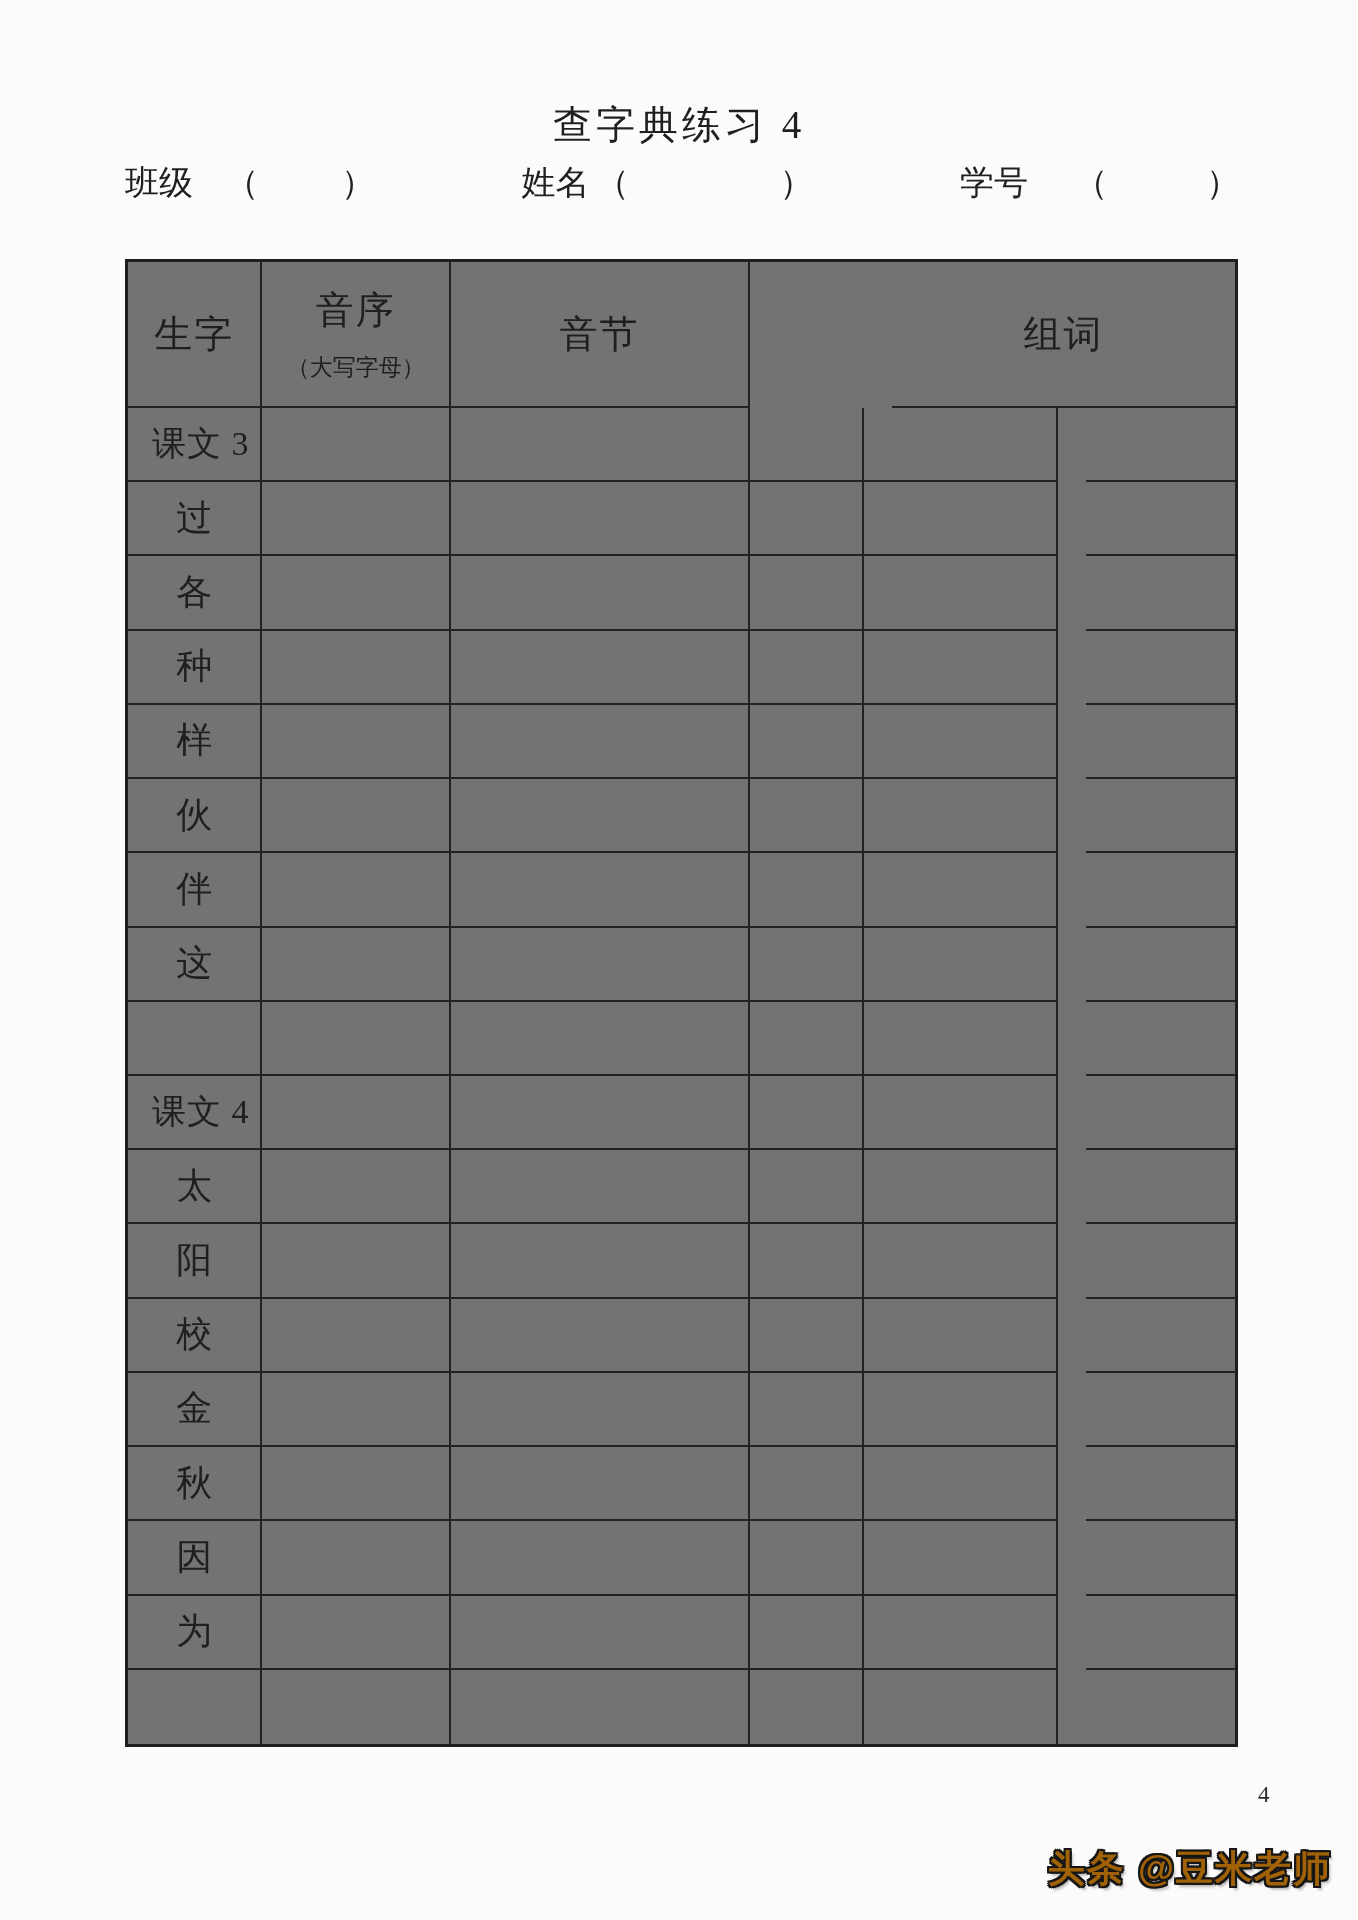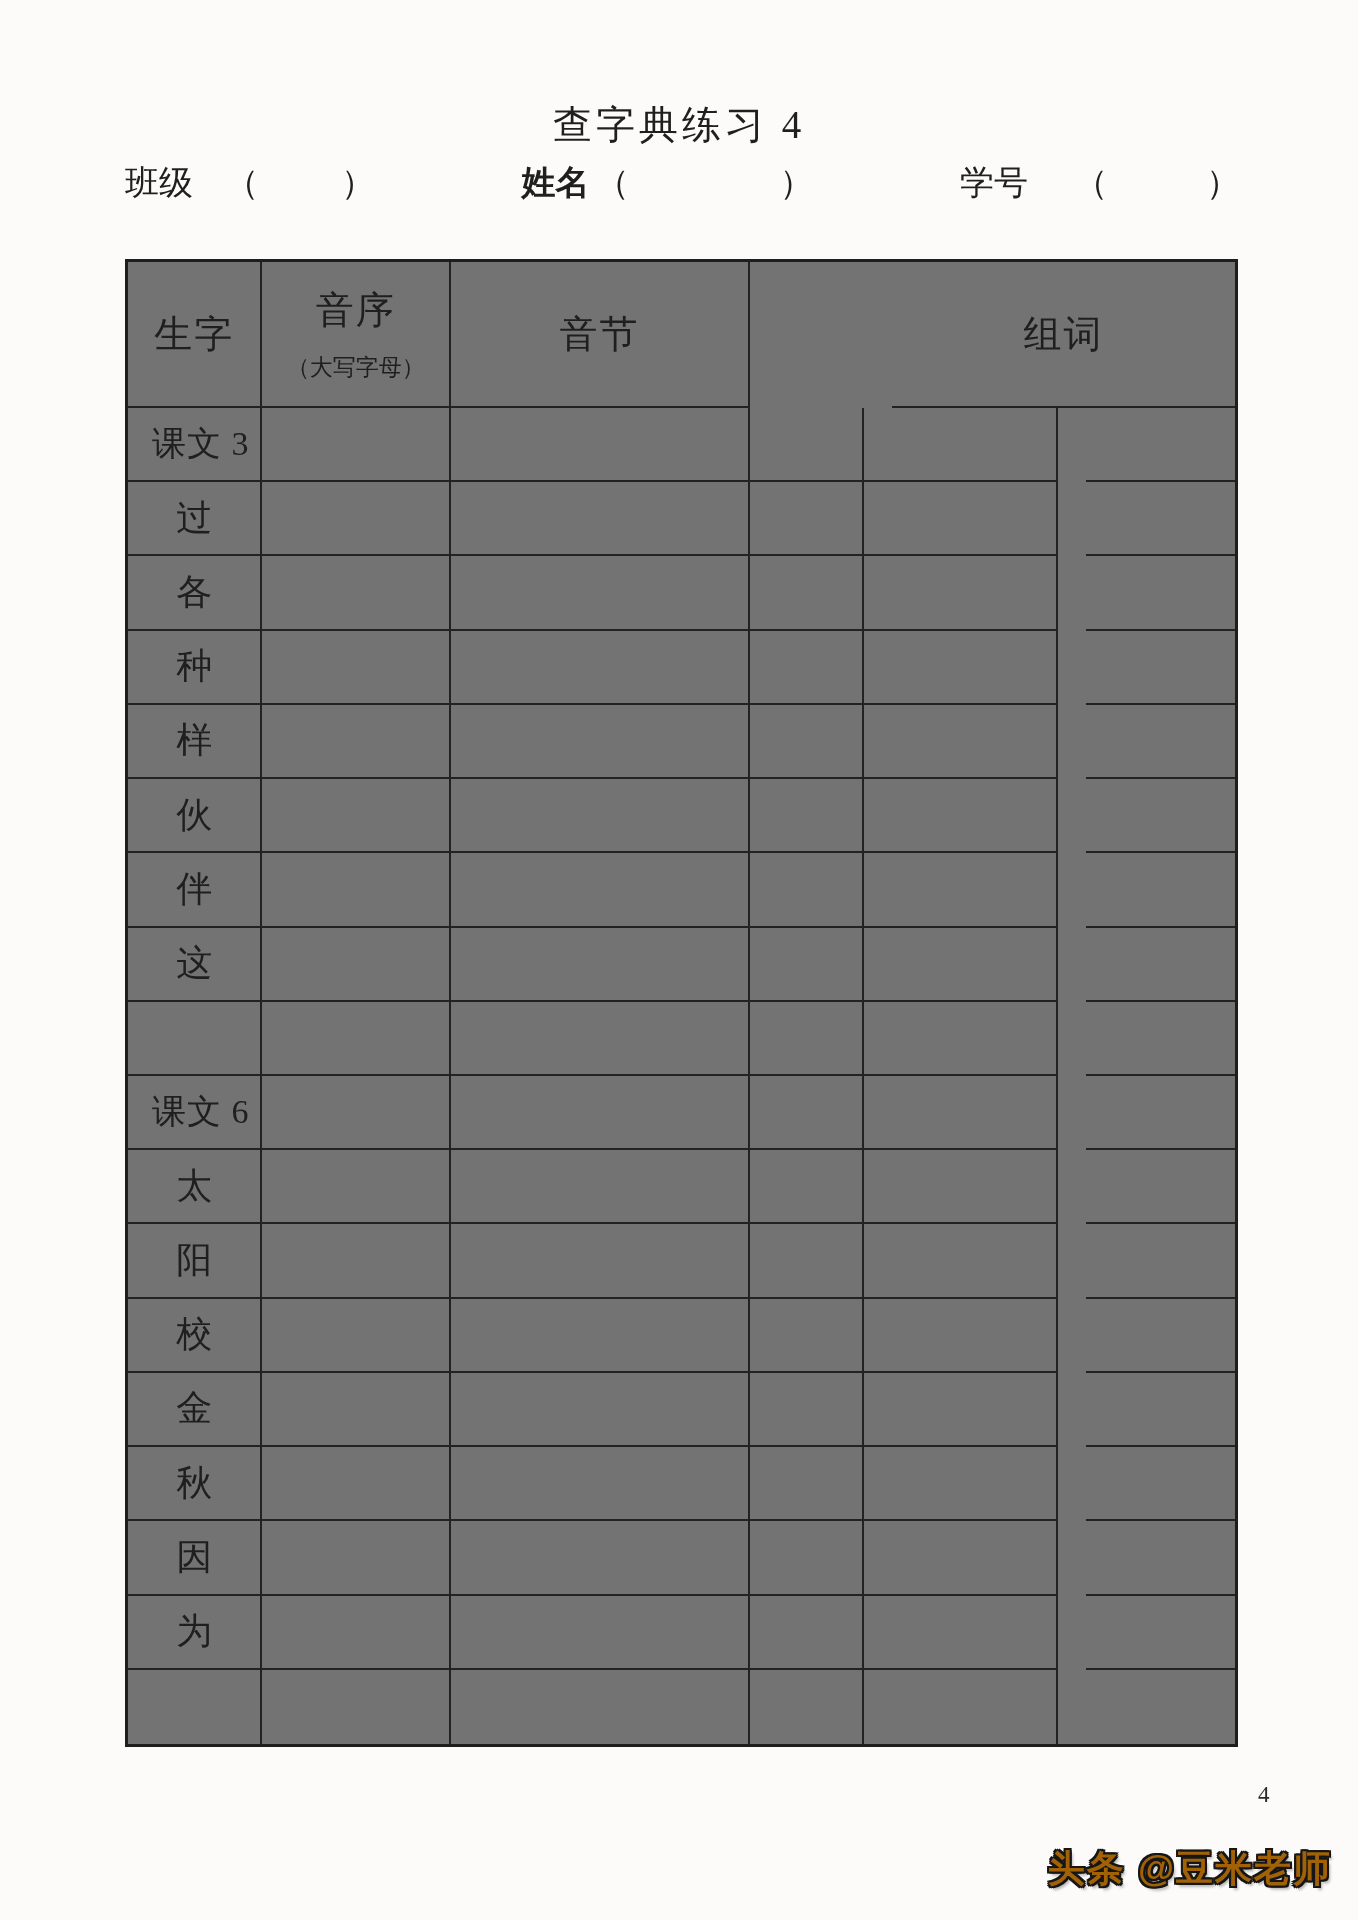--- a/index.html
+++ b/index.html
@@ -17,21 +17,21 @@
     position:absolute; top:98px; left:0; width:100%;
     text-align:center; font-size:39px; font-weight:500; letter-spacing:4px;
   }
   .info-line {
     position:absolute; top:160px; left:125px; width:1115px;
     display:flex; justify-content:space-between;
     font-size:34px; white-space:nowrap;
   }
   .info-field { display:flex; align-items:baseline; }
   .gap-a { margin-right:32px; }
-  .gap-b { margin-right:6px;font-weight:bold; }
+  .gap-b { margin-right:6px; }
   .gap-c { margin-right:46px; }
   .blank { display:inline-block; height:1px; }
   .blank-a { width:82px; }
   .blank-b { width:150px; }
   .blank-c { width:98px; }
   .table {
     position:absolute; left:125px; top:259px; width:1113px; height:1488px;
     display:grid;
     grid-template-columns:135fr 190fr 300fr 115fr 195fr 178fr;
     grid-template-rows:146px repeat(18, 1fr);
@@ -109,21 +109,21 @@
     <div class="cell head head-zuci">组词</div>
   <div class="row"><div class="cell c1 label-cell section">课文 3</div><div class="cell c2"></div><div class="cell c3"></div><div class="cell c4"></div><div class="cell c5"></div><div class="cell c6"></div></div>
       <div class="row"><div class="cell c1 label-cell">过</div><div class="cell c2"></div><div class="cell c3"></div><div class="cell c4"></div><div class="cell c5"></div><div class="cell c6"></div></div>
       <div class="row"><div class="cell c1 label-cell">各</div><div class="cell c2"></div><div class="cell c3"></div><div class="cell c4"></div><div class="cell c5"></div><div class="cell c6"></div></div>
       <div class="row"><div class="cell c1 label-cell">种</div><div class="cell c2"></div><div class="cell c3"></div><div class="cell c4"></div><div class="cell c5"></div><div class="cell c6"></div></div>
       <div class="row"><div class="cell c1 label-cell">样</div><div class="cell c2"></div><div class="cell c3"></div><div class="cell c4"></div><div class="cell c5"></div><div class="cell c6"></div></div>
       <div class="row"><div class="cell c1 label-cell">伙</div><div class="cell c2"></div><div class="cell c3"></div><div class="cell c4"></div><div class="cell c5"></div><div class="cell c6"></div></div>
       <div class="row"><div class="cell c1 label-cell">伴</div><div class="cell c2"></div><div class="cell c3"></div><div class="cell c4"></div><div class="cell c5"></div><div class="cell c6"></div></div>
       <div class="row"><div class="cell c1 label-cell">这</div><div class="cell c2"></div><div class="cell c3"></div><div class="cell c4"></div><div class="cell c5"></div><div class="cell c6"></div></div>
       <div class="row"><div class="cell c1 label-cell"></div><div class="cell c2"></div><div class="cell c3"></div><div class="cell c4"></div><div class="cell c5"></div><div class="cell c6"></div></div>
-      <div class="row"><div class="cell c1 label-cell section">课文 6</div><div class="cell c2"></div><div class="cell c3"></div><div class="cell c4"></div><div class="cell c5"></div><div class="cell c6"></div></div>
+      <div class="row"><div class="cell c1 label-cell section">课文 4</div><div class="cell c2"></div><div class="cell c3"></div><div class="cell c4"></div><div class="cell c5"></div><div class="cell c6"></div></div>
       <div class="row"><div class="cell c1 label-cell">太</div><div class="cell c2"></div><div class="cell c3"></div><div class="cell c4"></div><div class="cell c5"></div><div class="cell c6"></div></div>
       <div class="row"><div class="cell c1 label-cell">阳</div><div class="cell c2"></div><div class="cell c3"></div><div class="cell c4"></div><div class="cell c5"></div><div class="cell c6"></div></div>
       <div class="row"><div class="cell c1 label-cell">校</div><div class="cell c2"></div><div class="cell c3"></div><div class="cell c4"></div><div class="cell c5"></div><div class="cell c6"></div></div>
       <div class="row"><div class="cell c1 label-cell">金</div><div class="cell c2"></div><div class="cell c3"></div><div class="cell c4"></div><div class="cell c5"></div><div class="cell c6"></div></div>
       <div class="row"><div class="cell c1 label-cell">秋</div><div class="cell c2"></div><div class="cell c3"></div><div class="cell c4"></div><div class="cell c5"></div><div class="cell c6"></div></div>
       <div class="row"><div class="cell c1 label-cell">因</div><div class="cell c2"></div><div class="cell c3"></div><div class="cell c4"></div><div class="cell c5"></div><div class="cell c6"></div></div>
       <div class="row"><div class="cell c1 label-cell">为</div><div class="cell c2"></div><div class="cell c3"></div><div class="cell c4"></div><div class="cell c5"></div><div class="cell c6"></div></div>
       <div class="row"><div class="cell c1 label-cell lastrow"></div><div class="cell c2 lastrow"></div><div class="cell c3 lastrow"></div><div class="cell c4 lastrow"></div><div class="cell c5 lastrow"></div><div class="cell c6 lastrow"></div></div>
     </div>
 

